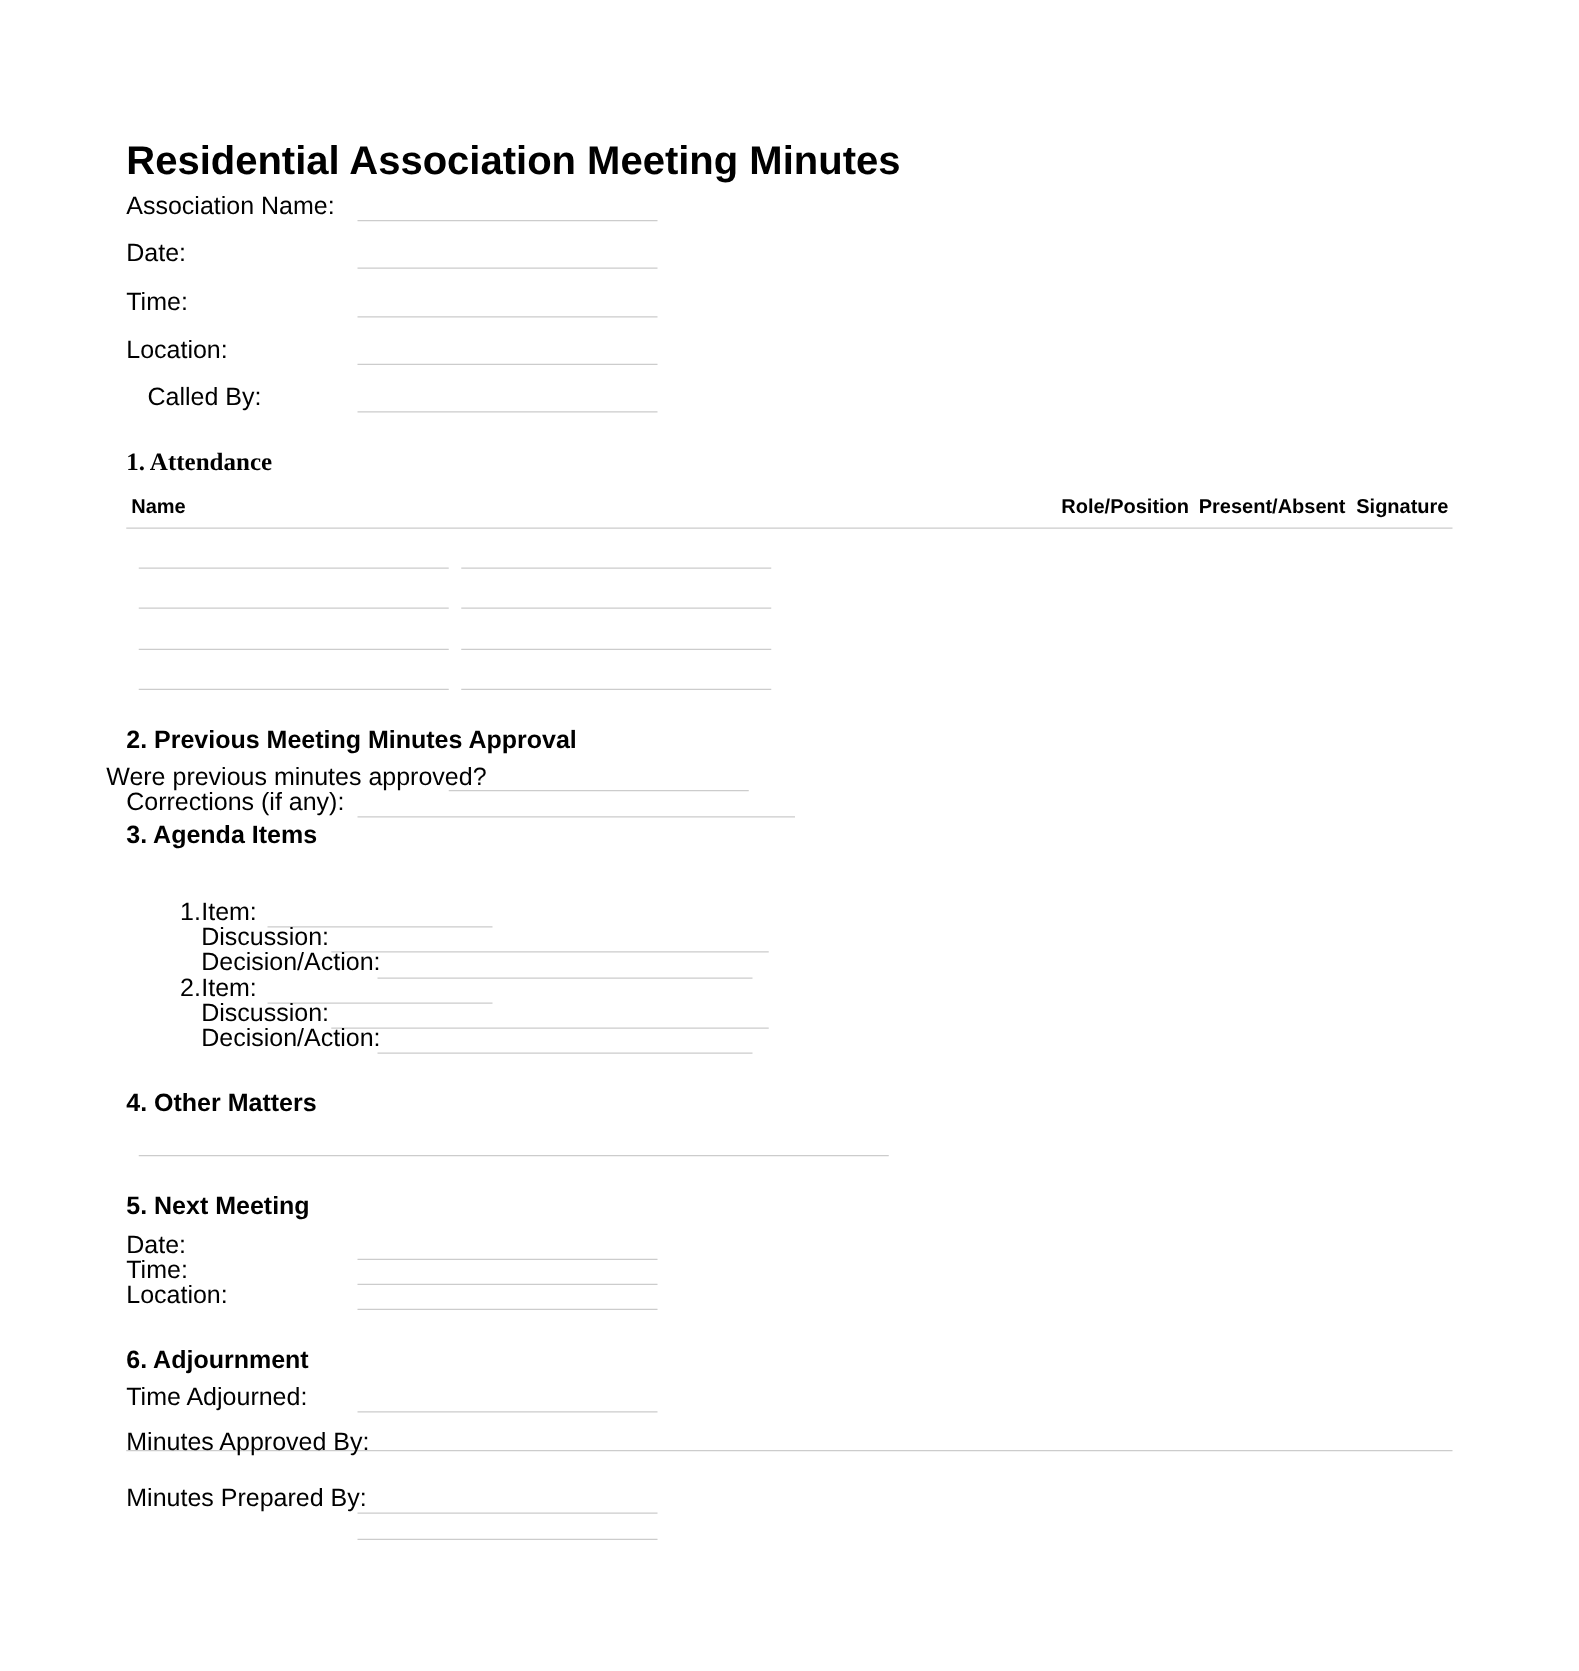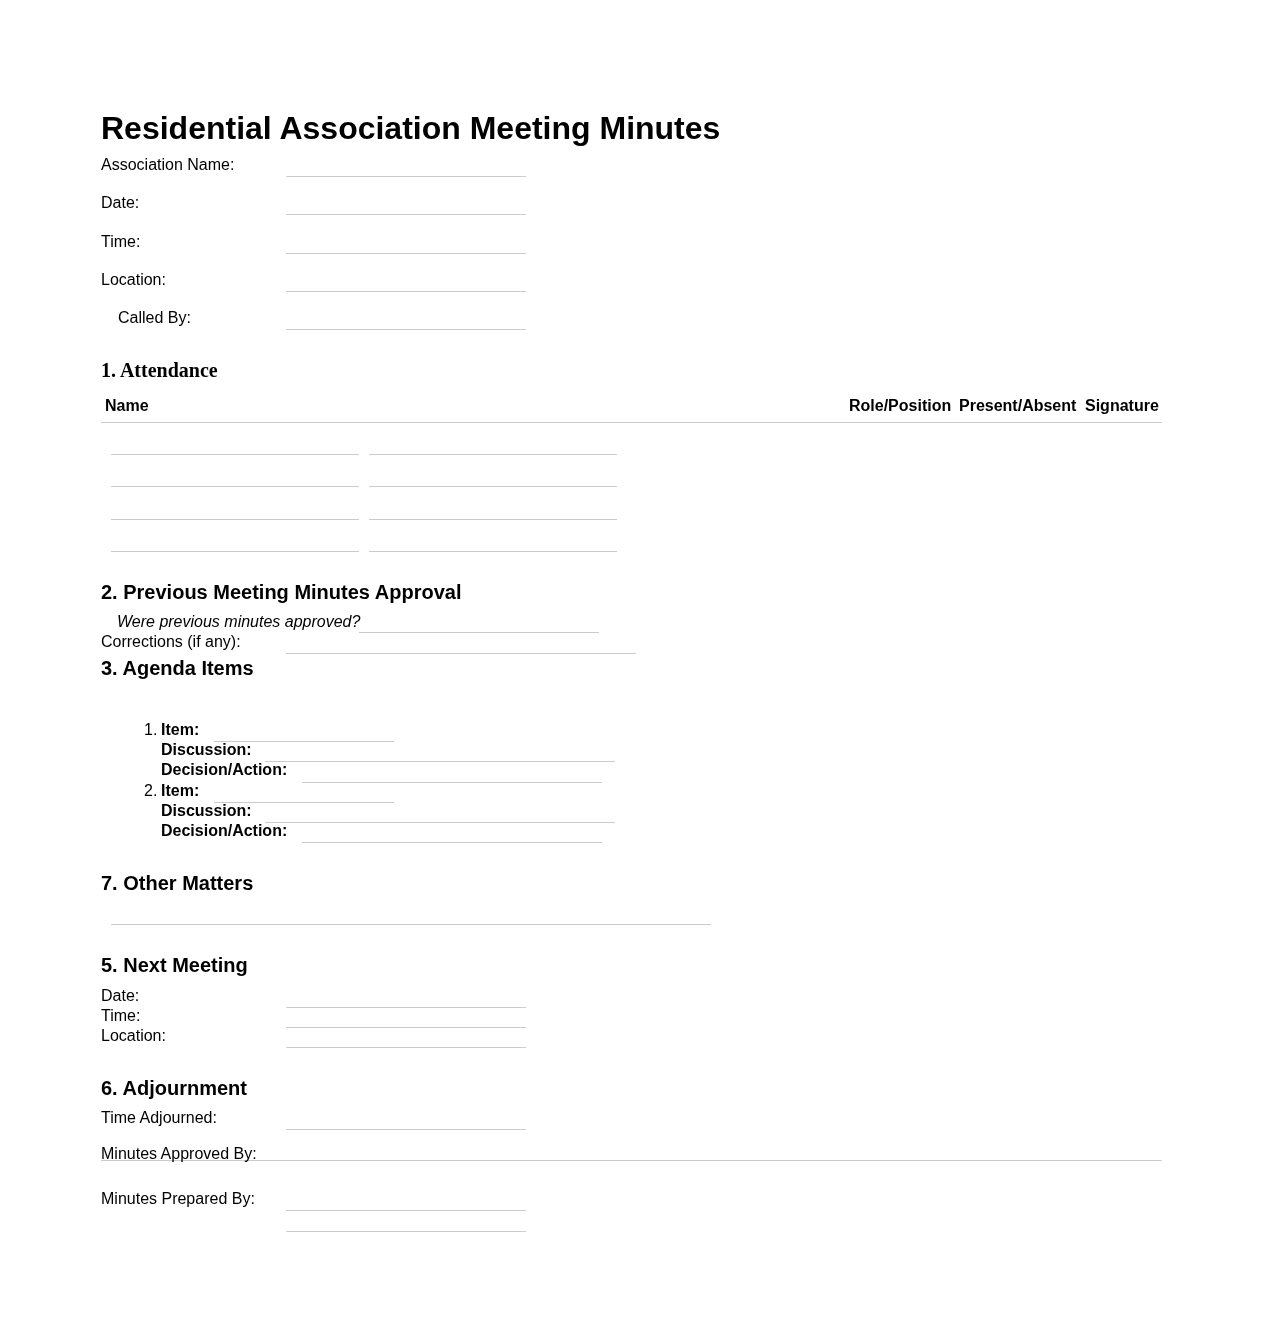--- a/index.html
+++ b/index.html
@@ -2,24 +2,24 @@
 <html><head>
 <meta charset="utf-8">
 <style>
   html, body { margin: 0; padding: 0; background: #ffffff; }
   body {
     width: 1263px; height: 1337px; position: relative; overflow: hidden;
     font-family: "Liberation Sans", sans-serif; color: #000;
   }
   .abs { position: absolute; }
   .title { left: 101px; top: 108px; font-size: 32px; font-weight: bold; line-height: 40px; white-space: nowrap; }
-  .lbl { font-size: 16px; line-height: 20px; white-space: nowrap; }
+  .lbl { font-size: 20px; line-height: 20px; white-space: nowrap; }
   .h2 { font-size: 20px; font-weight: bold; line-height: 24px; white-space: nowrap; }
   .th { font-size: 16px; font-weight: bold; line-height: 20px; white-space: nowrap; }
-  .b { font-weight: bold; text-align: right; }
+  .b { font-weight: normal; text-align: right; }
   .line { height: 0; border-top: 1px solid #cccccc; }
   .field { height: 0; border-top: 1px solid #cccccc; background: transparent; }
 </style>
 </head>
 <body>
 
 <div class="abs title">Residential Association Meeting Minutes</div>
 
 <div class="abs lbl" style="left:101px; top:155px;">Association Name:</div>
 <div class="abs field" style="left:286px; top:176px; width:240px;"></div>
@@ -46,21 +46,21 @@
 <div class="abs field" style="left:111px; top:454px; width:248px;"></div>
 <div class="abs field" style="left:369px; top:454px; width:248px;"></div>
 <div class="abs field" style="left:111px; top:486px; width:248px;"></div>
 <div class="abs field" style="left:369px; top:486px; width:248px;"></div>
 <div class="abs field" style="left:111px; top:519px; width:248px;"></div>
 <div class="abs field" style="left:369px; top:519px; width:248px;"></div>
 <div class="abs field" style="left:111px; top:551px; width:248px;"></div>
 <div class="abs field" style="left:369px; top:551px; width:248px;"></div>
 
 <div class="abs h2" style="left:101px; top:580px;">2. Previous Meeting Minutes Approval</div>
-<div class="abs lbl" style="left:117px; top:612px;font-style:italic;">Were previous minutes approved?</div>
+<div class="abs lbl" style="left:85px; top:612px;">Were previous minutes approved?</div>
 <div class="abs field" style="left:359px; top:632px; width:240px;"></div>
 <div class="abs lbl" style="left:101px; top:632px;">Corrections (if any):</div>
 <div class="abs field" style="left:286px; top:653px; width:350px;"></div>
 
 <div class="abs h2" style="left:101px; top:656px;">3. Agenda Items</div>
 
 <div class="abs lbl" style="left:144px; top:720px;">1.</div>
 <div class="abs lbl b" style="left:161px; top:720px;">Item:</div>
 <div class="abs field" style="left:214px; top:741px; width:180px;"></div>
 <div class="abs lbl b" style="left:161px; top:740px;">Discussion:</div>
@@ -69,21 +69,21 @@
 <div class="abs field" style="left:302px; top:782px; width:300px;"></div>
 
 <div class="abs lbl" style="left:144px; top:781px;">2.</div>
 <div class="abs lbl b" style="left:161px; top:781px;">Item:</div>
 <div class="abs field" style="left:214px; top:802px; width:180px;"></div>
 <div class="abs lbl b" style="left:161px; top:801px;">Discussion:</div>
 <div class="abs field" style="left:265px; top:822px; width:350px;"></div>
 <div class="abs lbl b" style="left:161px; top:821px;">Decision/Action:</div>
 <div class="abs field" style="left:302px; top:842px; width:300px;"></div>
 
-<div class="abs h2" style="left:101px; top:871px;">7. Other Matters</div>
+<div class="abs h2" style="left:101px; top:871px;">4. Other Matters</div>
 <div class="abs field" style="left:111px; top:924px; width:600px;"></div>
 
 <div class="abs h2" style="left:101px; top:953px;">5. Next Meeting</div>
 <div class="abs lbl" style="left:101px; top:986px;">Date:</div>
 <div class="abs field" style="left:286px; top:1007px; width:240px;"></div>
 <div class="abs lbl" style="left:101px; top:1006px;">Time:</div>
 <div class="abs field" style="left:286px; top:1027px; width:240px;"></div>
 <div class="abs lbl" style="left:101px; top:1026px;">Location:</div>
 <div class="abs field" style="left:286px; top:1047px; width:240px;"></div>
 

